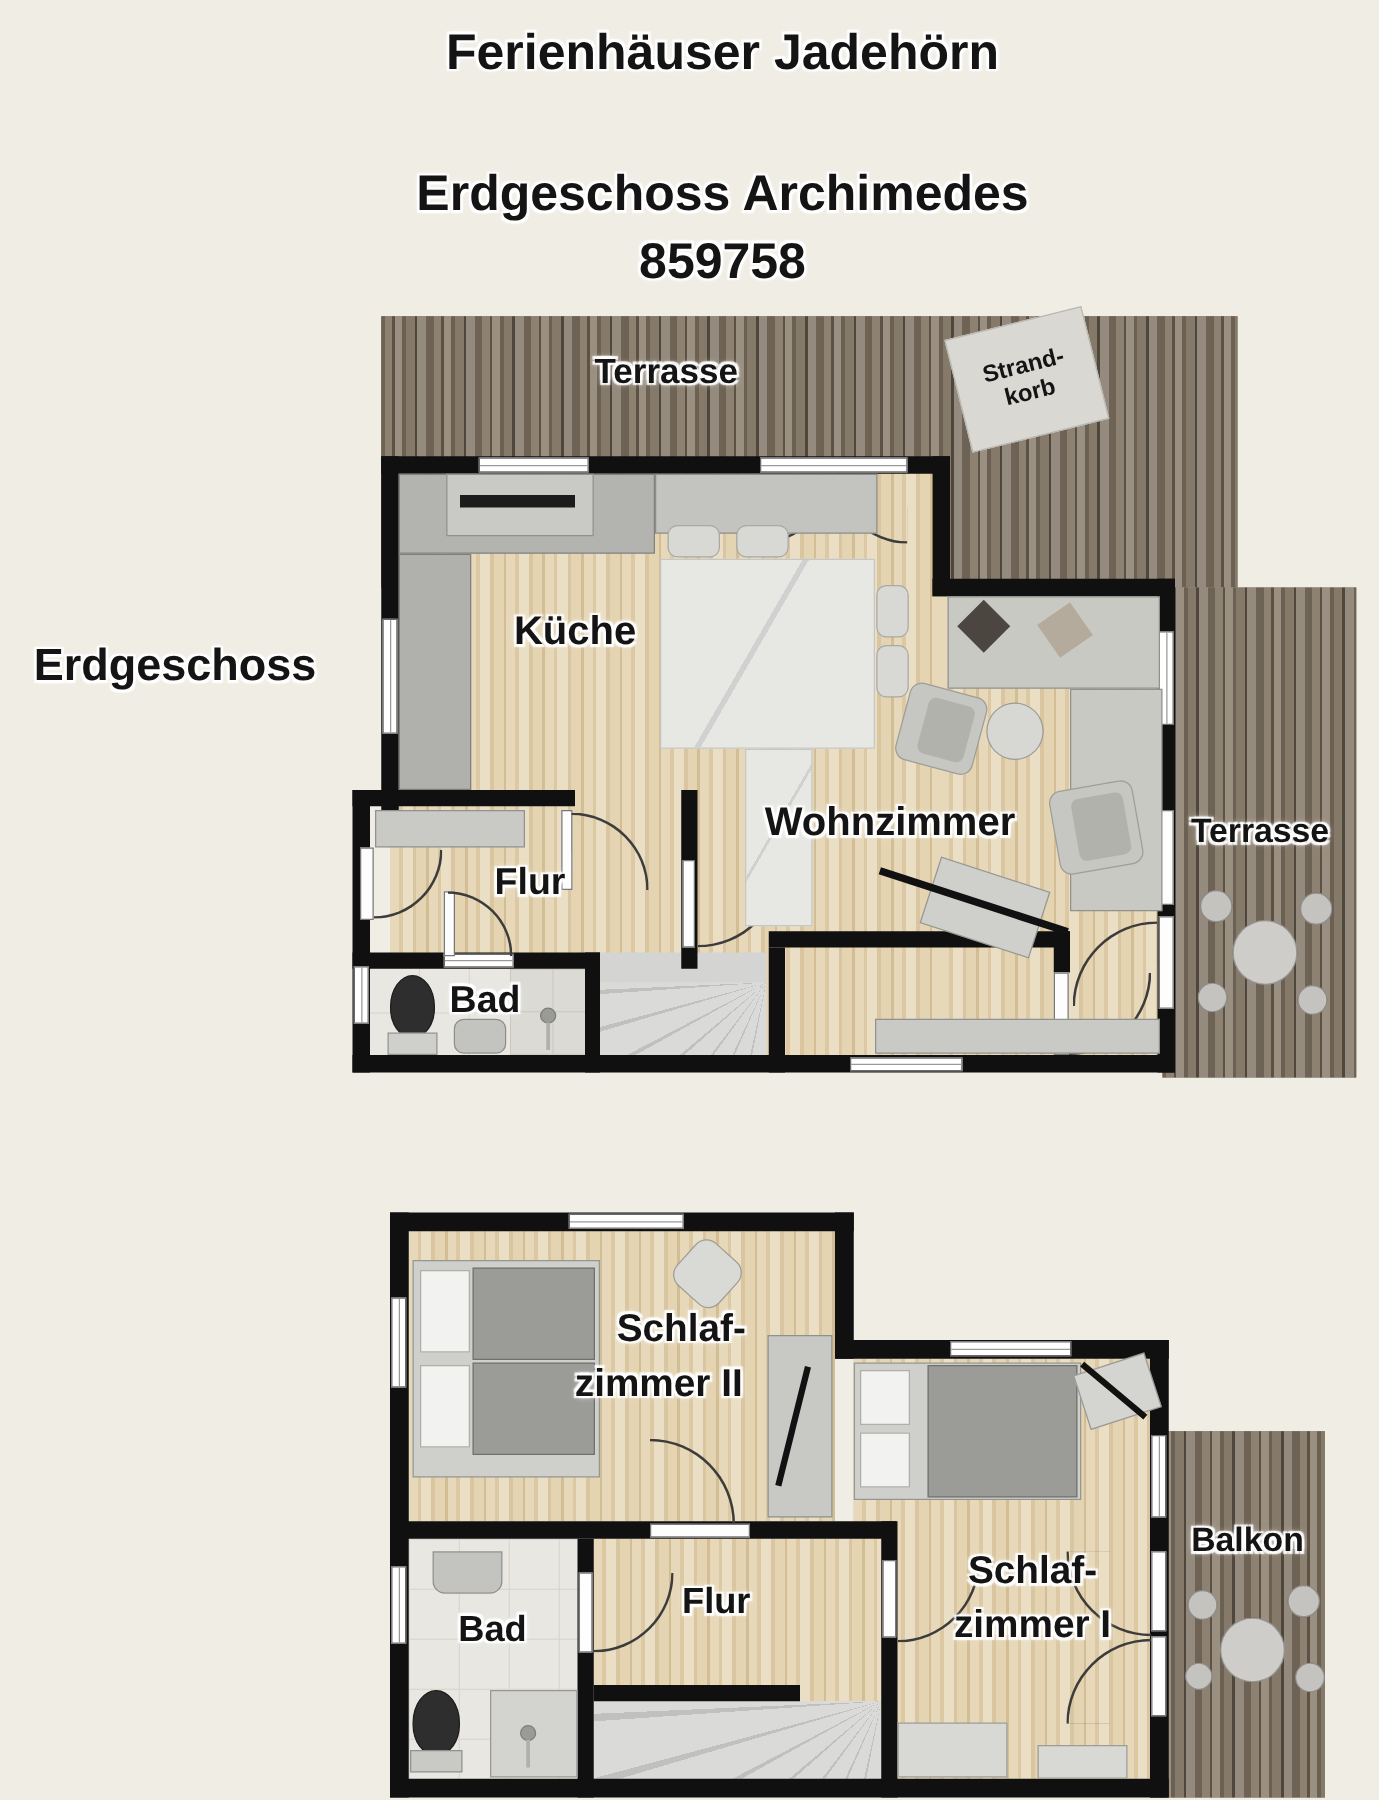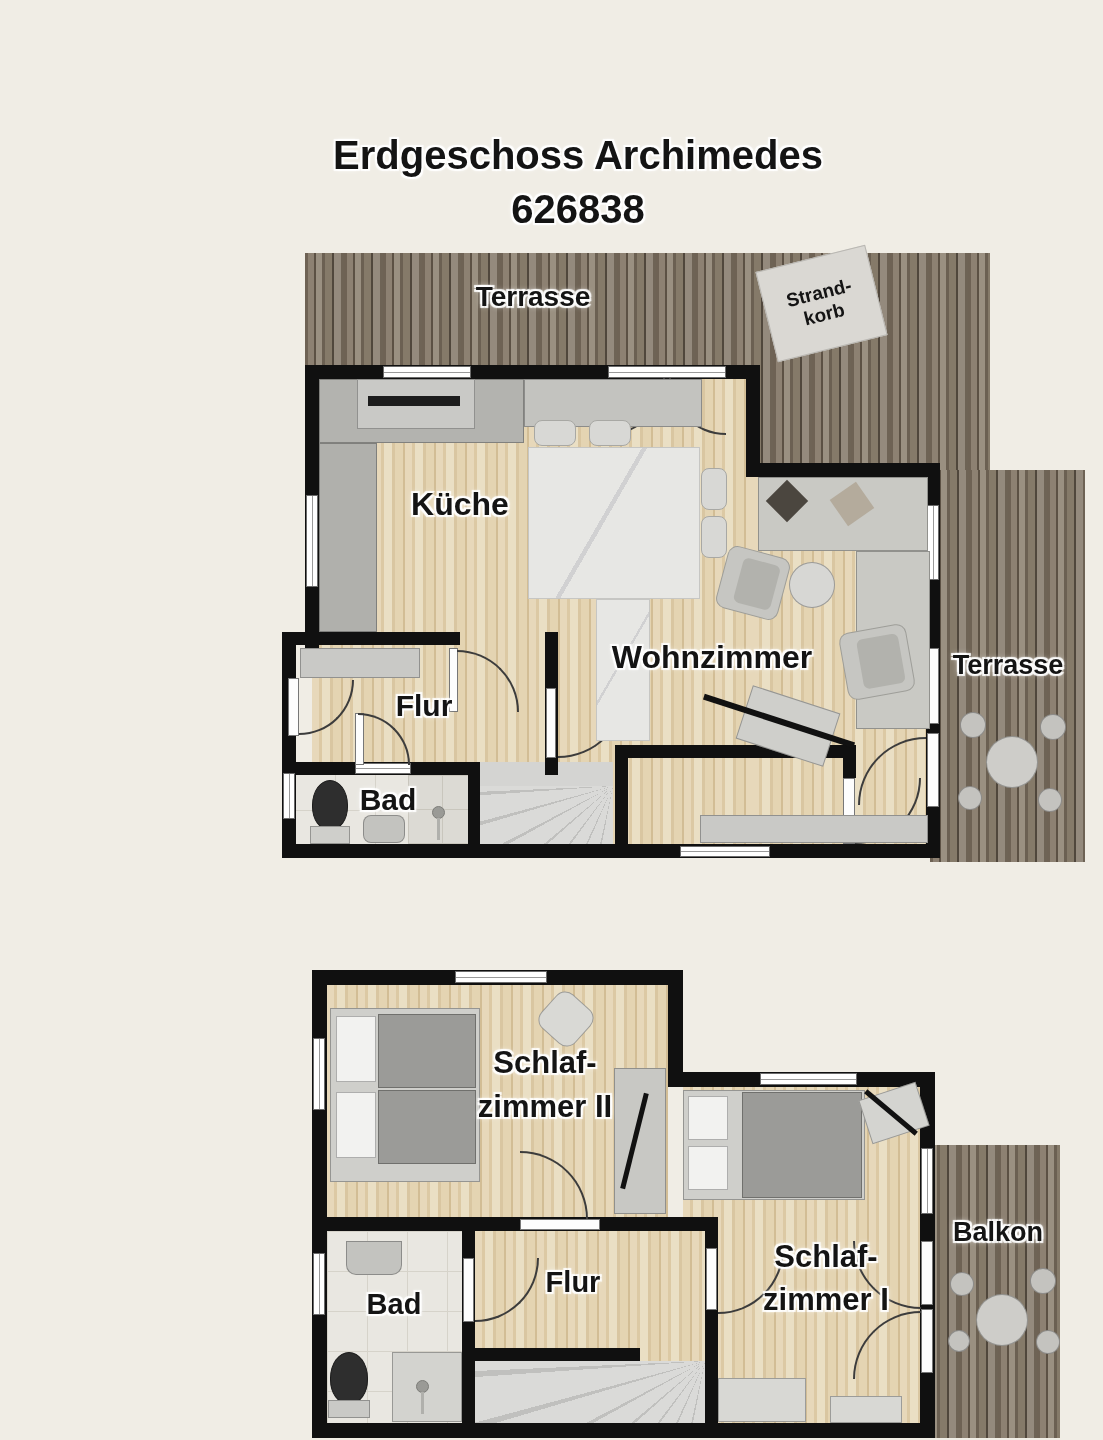--- a/index.html
+++ b/index.html
@@ -53,23 +53,25 @@
       display:flex;align-items:center;justify-content:center;flex-direction:column;
       font-weight:bold;font-size:19px;color:#141414;line-height:1.15;}
   .showerhead{background:#9a9a96;border-radius:50%;border:1px solid #7d7d79;}
   .stem{background:#b0b0ac;}
 </style>
 </head>
 <body>
 
 <div class="page">
 
+  <div class="lbl" style="left:578px;top:42px;font-size:40px;">Ferienhäuser Jadehörn</div>
   <div class="lbl" style="left:578px;top:155px;font-size:40px;">Erdgeschoss Archimedes</div>
-  <div class="lbl" style="left:578px;top:209px;font-size:40px;">626838</div>
-
+  <div class="lbl" style="left:578px;top:209px;font-size:40px;">859758</div>
+
+  <div class="lbl" style="left:140px;top:532px;font-size:36px;">Erdgeschoss</div>
 
   <div class="abs deck" style="left:305px;top:253px;width:685px;height:217px;"></div>
   <div class="abs deck" style="left:930px;top:470px;width:155px;height:392px;"></div>
   <div class="abs strandkorb" style="left:765px;top:257px;width:113px;height:93px;">
     <div>Strand-</div>
     <div>korb</div>
   </div>
 
   <div class="abs wood" style="left:312px;top:372px;width:440px;height:479px;"></div>
   <div class="abs wood" style="left:752px;top:470px;width:180px;height:381px;"></div>
@@ -224,20 +226,20 @@
   <div class="abs toilet" style="left:330px;top:1352px;width:38px;height:52px;"></div>
   <div class="abs f" style="left:328px;top:1400px;width:42px;height:18px;background:#c9c9c6;"></div>
 
   <div class="abs f round" style="left:976px;top:1294px;width:52px;height:52px;background:#cecdc9;"></div>
   <div class="abs f round" style="left:950px;top:1272px;width:24px;height:24px;background:#c4c3bf;"></div>
   <div class="abs f round" style="left:1030px;top:1268px;width:26px;height:26px;background:#c4c3bf;"></div>
   <div class="abs f round" style="left:1036px;top:1330px;width:24px;height:24px;background:#c4c3bf;"></div>
   <div class="abs f round" style="left:948px;top:1330px;width:22px;height:22px;background:#c4c3bf;"></div>
 
   <div class="lbl" style="left:545px;top:1063px;font-size:31px;">Schlaf-</div>
-  <div class="lbl" style="left:545px;top:1107px;font-size:31px;">zimmer II</div>
+  <div class="lbl" style="left:527px;top:1107px;font-size:31px;">zimmer II</div>
   <div class="lbl" style="left:826px;top:1257px;font-size:31px;">Schlaf-</div>
   <div class="lbl" style="left:826px;top:1300px;font-size:31px;">zimmer I</div>
   <div class="lbl" style="left:573px;top:1282px;font-size:29px;">Flur</div>
   <div class="lbl" style="left:394px;top:1304px;font-size:29px;">Bad</div>
   <div class="lbl" style="left:998px;top:1232px;font-size:27px;">Balkon</div>
 
 </div>
 
 </body></html>

